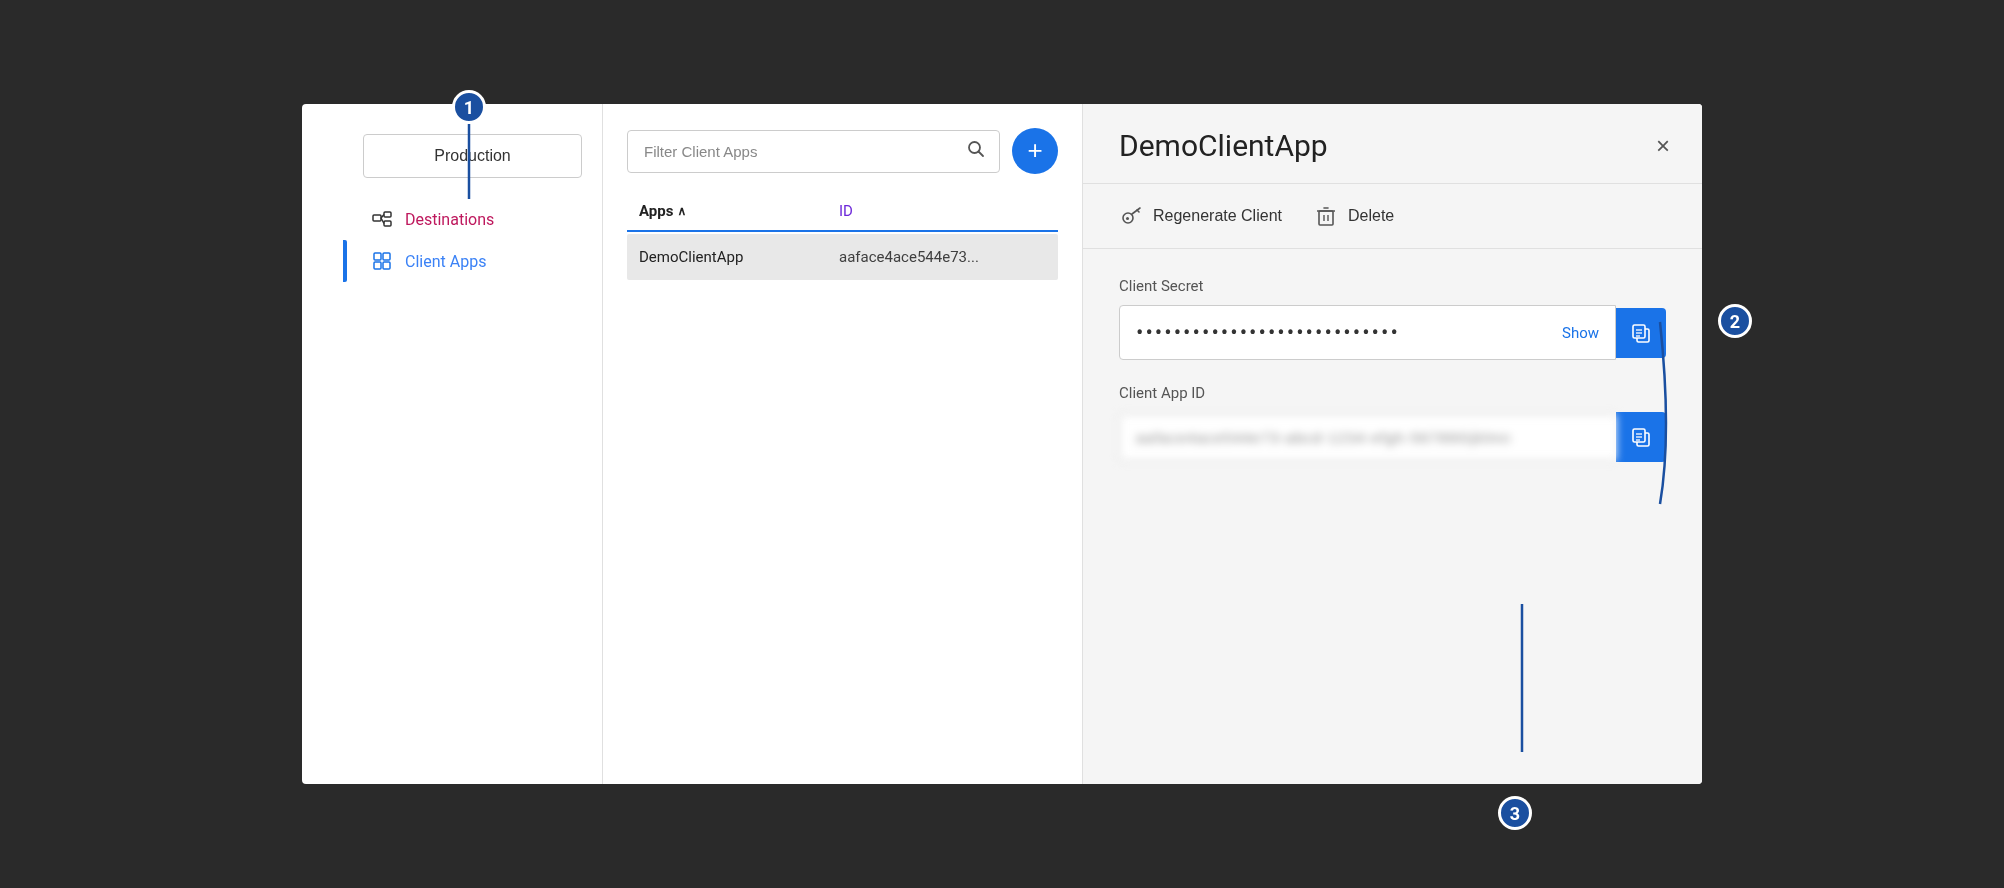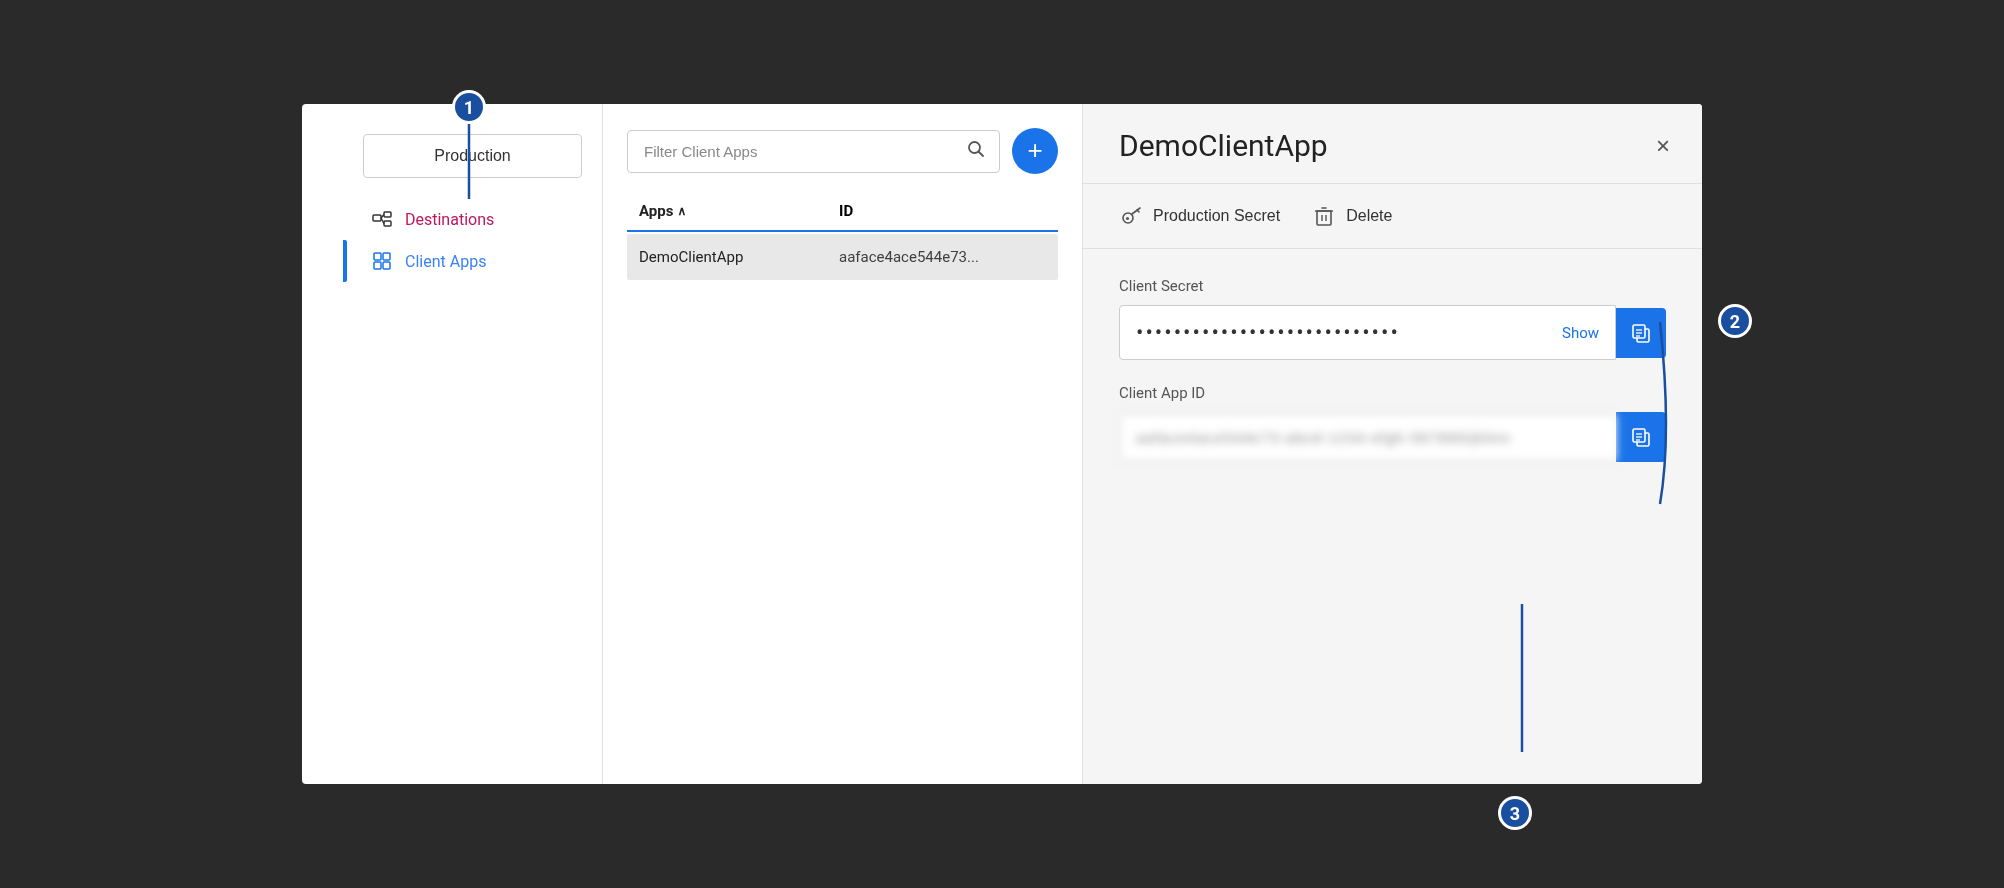--- a/index.html
+++ b/index.html
@@ -142,23 +142,23 @@
     .col-name-header {
       width: 200px;
       font-weight: 700;
       font-size: 15px;
       color: #222;
       display: flex;
       align-items: center;
       gap: 4px;
     }
     .col-id-header {
-      font-weight: 700;
-      font-size: 15px;
-      color: #000000;
+      font-weight: 400;
+      font-size: 15px;
+      color: #6d28d9;
     }
     .table-row {
       display: flex;
       padding: 14px 12px;
       background: #e8e8e8;
       border-radius: 2px;
       cursor: pointer;
       margin-top: 2px;
     }
     .col-name-cell {
@@ -392,21 +392,21 @@
       <div class="right-actions">
         <button class="action-btn">
           <span class="action-icon">
             <svg width="22" height="22" viewBox="0 0 22 22" fill="none">
               <circle cx="8" cy="13" r="5" stroke="#555" stroke-width="1.6" fill="none"></circle>
               <line x1="12" y1="9" x2="20" y2="3" stroke="#555" stroke-width="1.6" stroke-linecap="round"></line>
               <line x1="17" y1="5" x2="19" y2="7" stroke="#555" stroke-width="1.6" stroke-linecap="round"></line>
               <circle cx="7.5" cy="13.5" r="1.5" fill="#555"></circle>
             </svg>
           </span>
-          <span>Production Secret</span>
+          <span>Regenerate Client</span>
         </button>
 
         <button class="action-btn">
           <span class="action-icon">
             <svg width="22" height="22" viewBox="0 0 22 22" fill="none">
               <rect x="4" y="6" width="14" height="14" rx="1" stroke="#555" stroke-width="1.6" fill="none"></rect>
               <line x1="2" y1="6" x2="20" y2="6" stroke="#555" stroke-width="1.6"></line>
               <line x1="9" y1="3" x2="13" y2="3" stroke="#555" stroke-width="1.6" stroke-linecap="round"></line>
               <line x1="9" y1="10" x2="9" y2="16" stroke="#555" stroke-width="1.4"></line>
               <line x1="13" y1="10" x2="13" y2="16" stroke="#555" stroke-width="1.4"></line>

